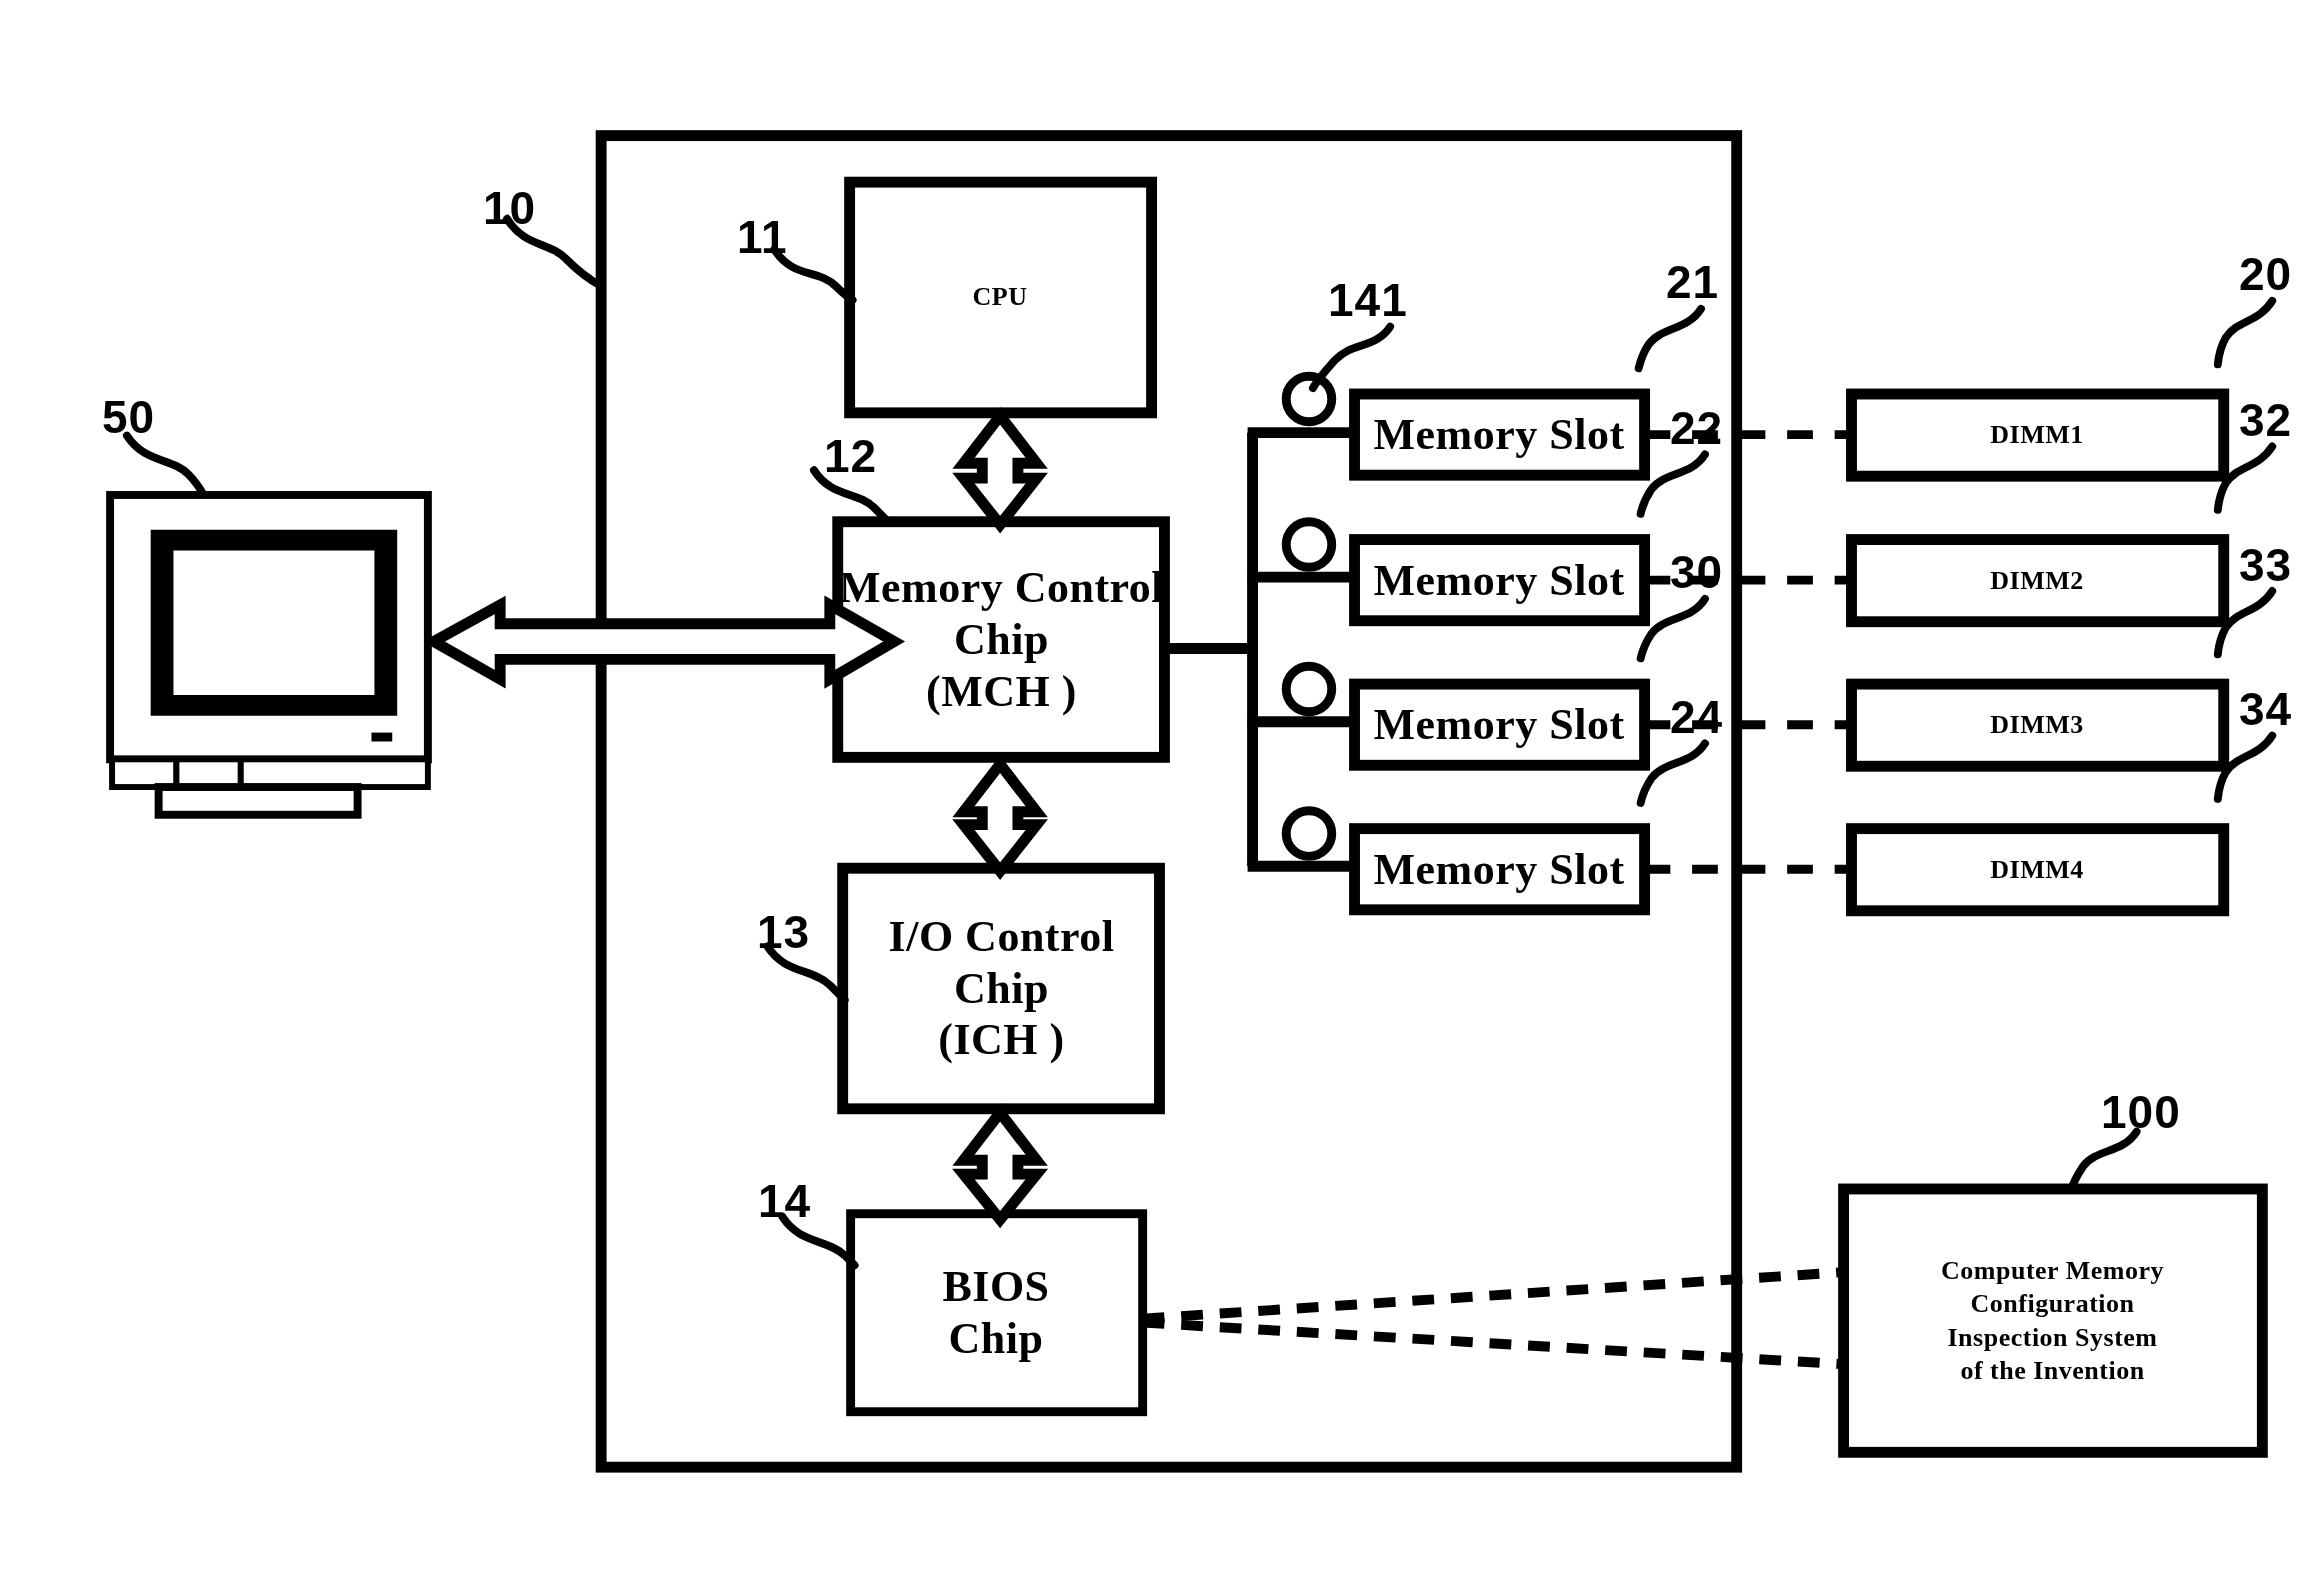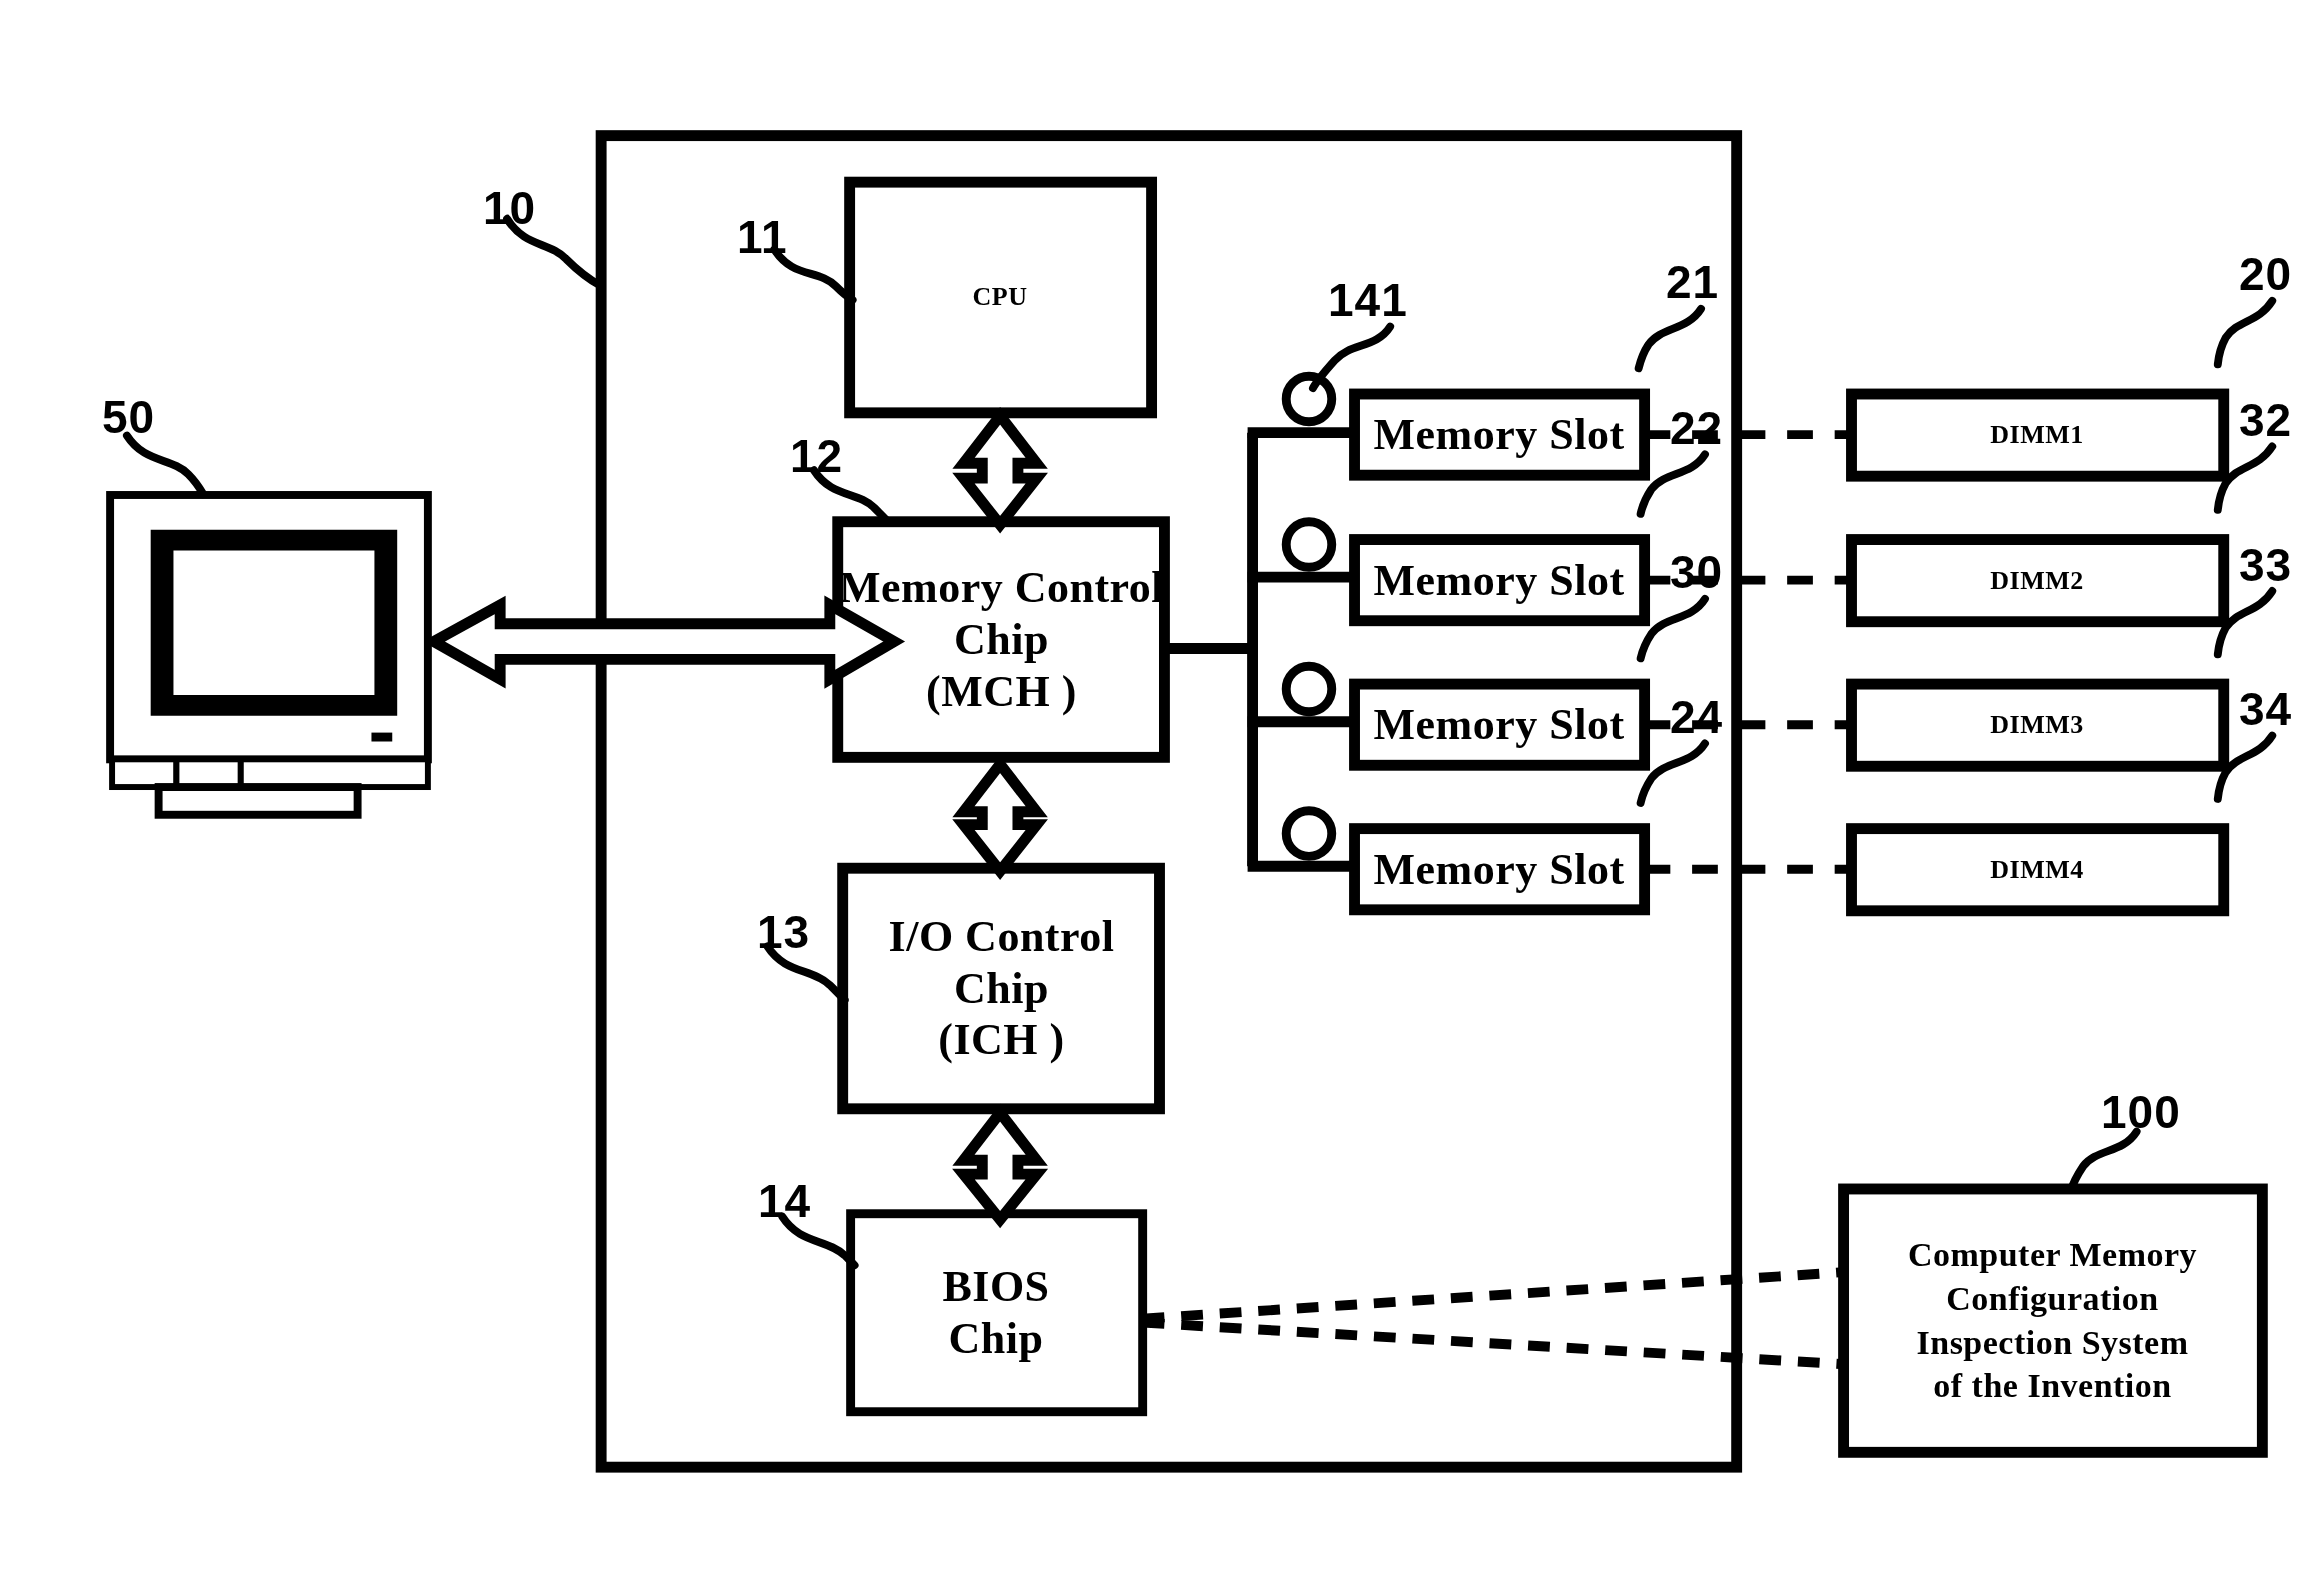--- a/index.html
+++ b/index.html
@@ -45,21 +45,21 @@
     position: absolute;
     color: #000;
     font-family: "Liberation Sans", sans-serif;
     font-weight: bold;
     font-size: 46px;
     letter-spacing: 1px;
     line-height: 1;
   }
   .boxtext-big { font-size: 26px; }
   .boxtext-mid { font-size: 44px; }
-  .boxtext-sm  { font-size: 34px; font-family: Liberation Serif, serif; }
+  .boxtext-sm  { font-size: 26px; font-family: Liberation Serif, serif; }
 </style>
 </head>
 <body>
 
 <div id="stage">
 
   <svg class="layer" viewBox="0 0 2341 1599">
 
     <rect x="607" y="137" width="1147" height="1345" fill="none" stroke="#000" stroke-width="11"></rect>
 
@@ -246,21 +246,21 @@
   <div class="lbl boxtext-mid" style="left:1354px; top:684px; width:290px; height:81px;">Memory Slot</div>
   <div class="lbl boxtext-mid" style="left:1354px; top:829px; width:290px; height:81px;">Memory Slot</div>
 
   <div class="lbl boxtext-big" style="left:1851px; top:394px; width:372px; height:82px;">DIMM1</div>
   <div class="lbl boxtext-big" style="left:1851px; top:540px; width:372px; height:82px;">DIMM2</div>
   <div class="lbl boxtext-big" style="left:1851px; top:684px; width:372px; height:82px;">DIMM3</div>
   <div class="lbl boxtext-big" style="left:1851px; top:829px; width:372px; height:82px;">DIMM4</div>
 
   <div class="refnum" style="left:483px;  top:185px;">10</div>
   <div class="refnum" style="left:737px;  top:214px;">11</div>
-  <div class="refnum" style="left:790px;  top:433px;">12</div>
+  <div class="refnum" style="left:824px;  top:433px;">12</div>
   <div class="refnum" style="left:757px;  top:909px;text-align:right;">13</div>
   <div class="refnum" style="left:758px;  top:1178px;">14</div>
   <div class="refnum" style="left:102px;  top:394px;">50</div>
   <div class="refnum" style="left:2101px; top:1089px;">100</div>
   <div class="refnum" style="left:1328px; top:277px;">141</div>
 
   <div class="refnum" style="left:1666px; top:259px;">21</div>
   <div class="refnum" style="left:1670px; top:405px;">22</div>
   <div class="refnum" style="left:1670px; top:549px;">30</div>
   <div class="refnum" style="left:1670px; top:694px;">24</div>

